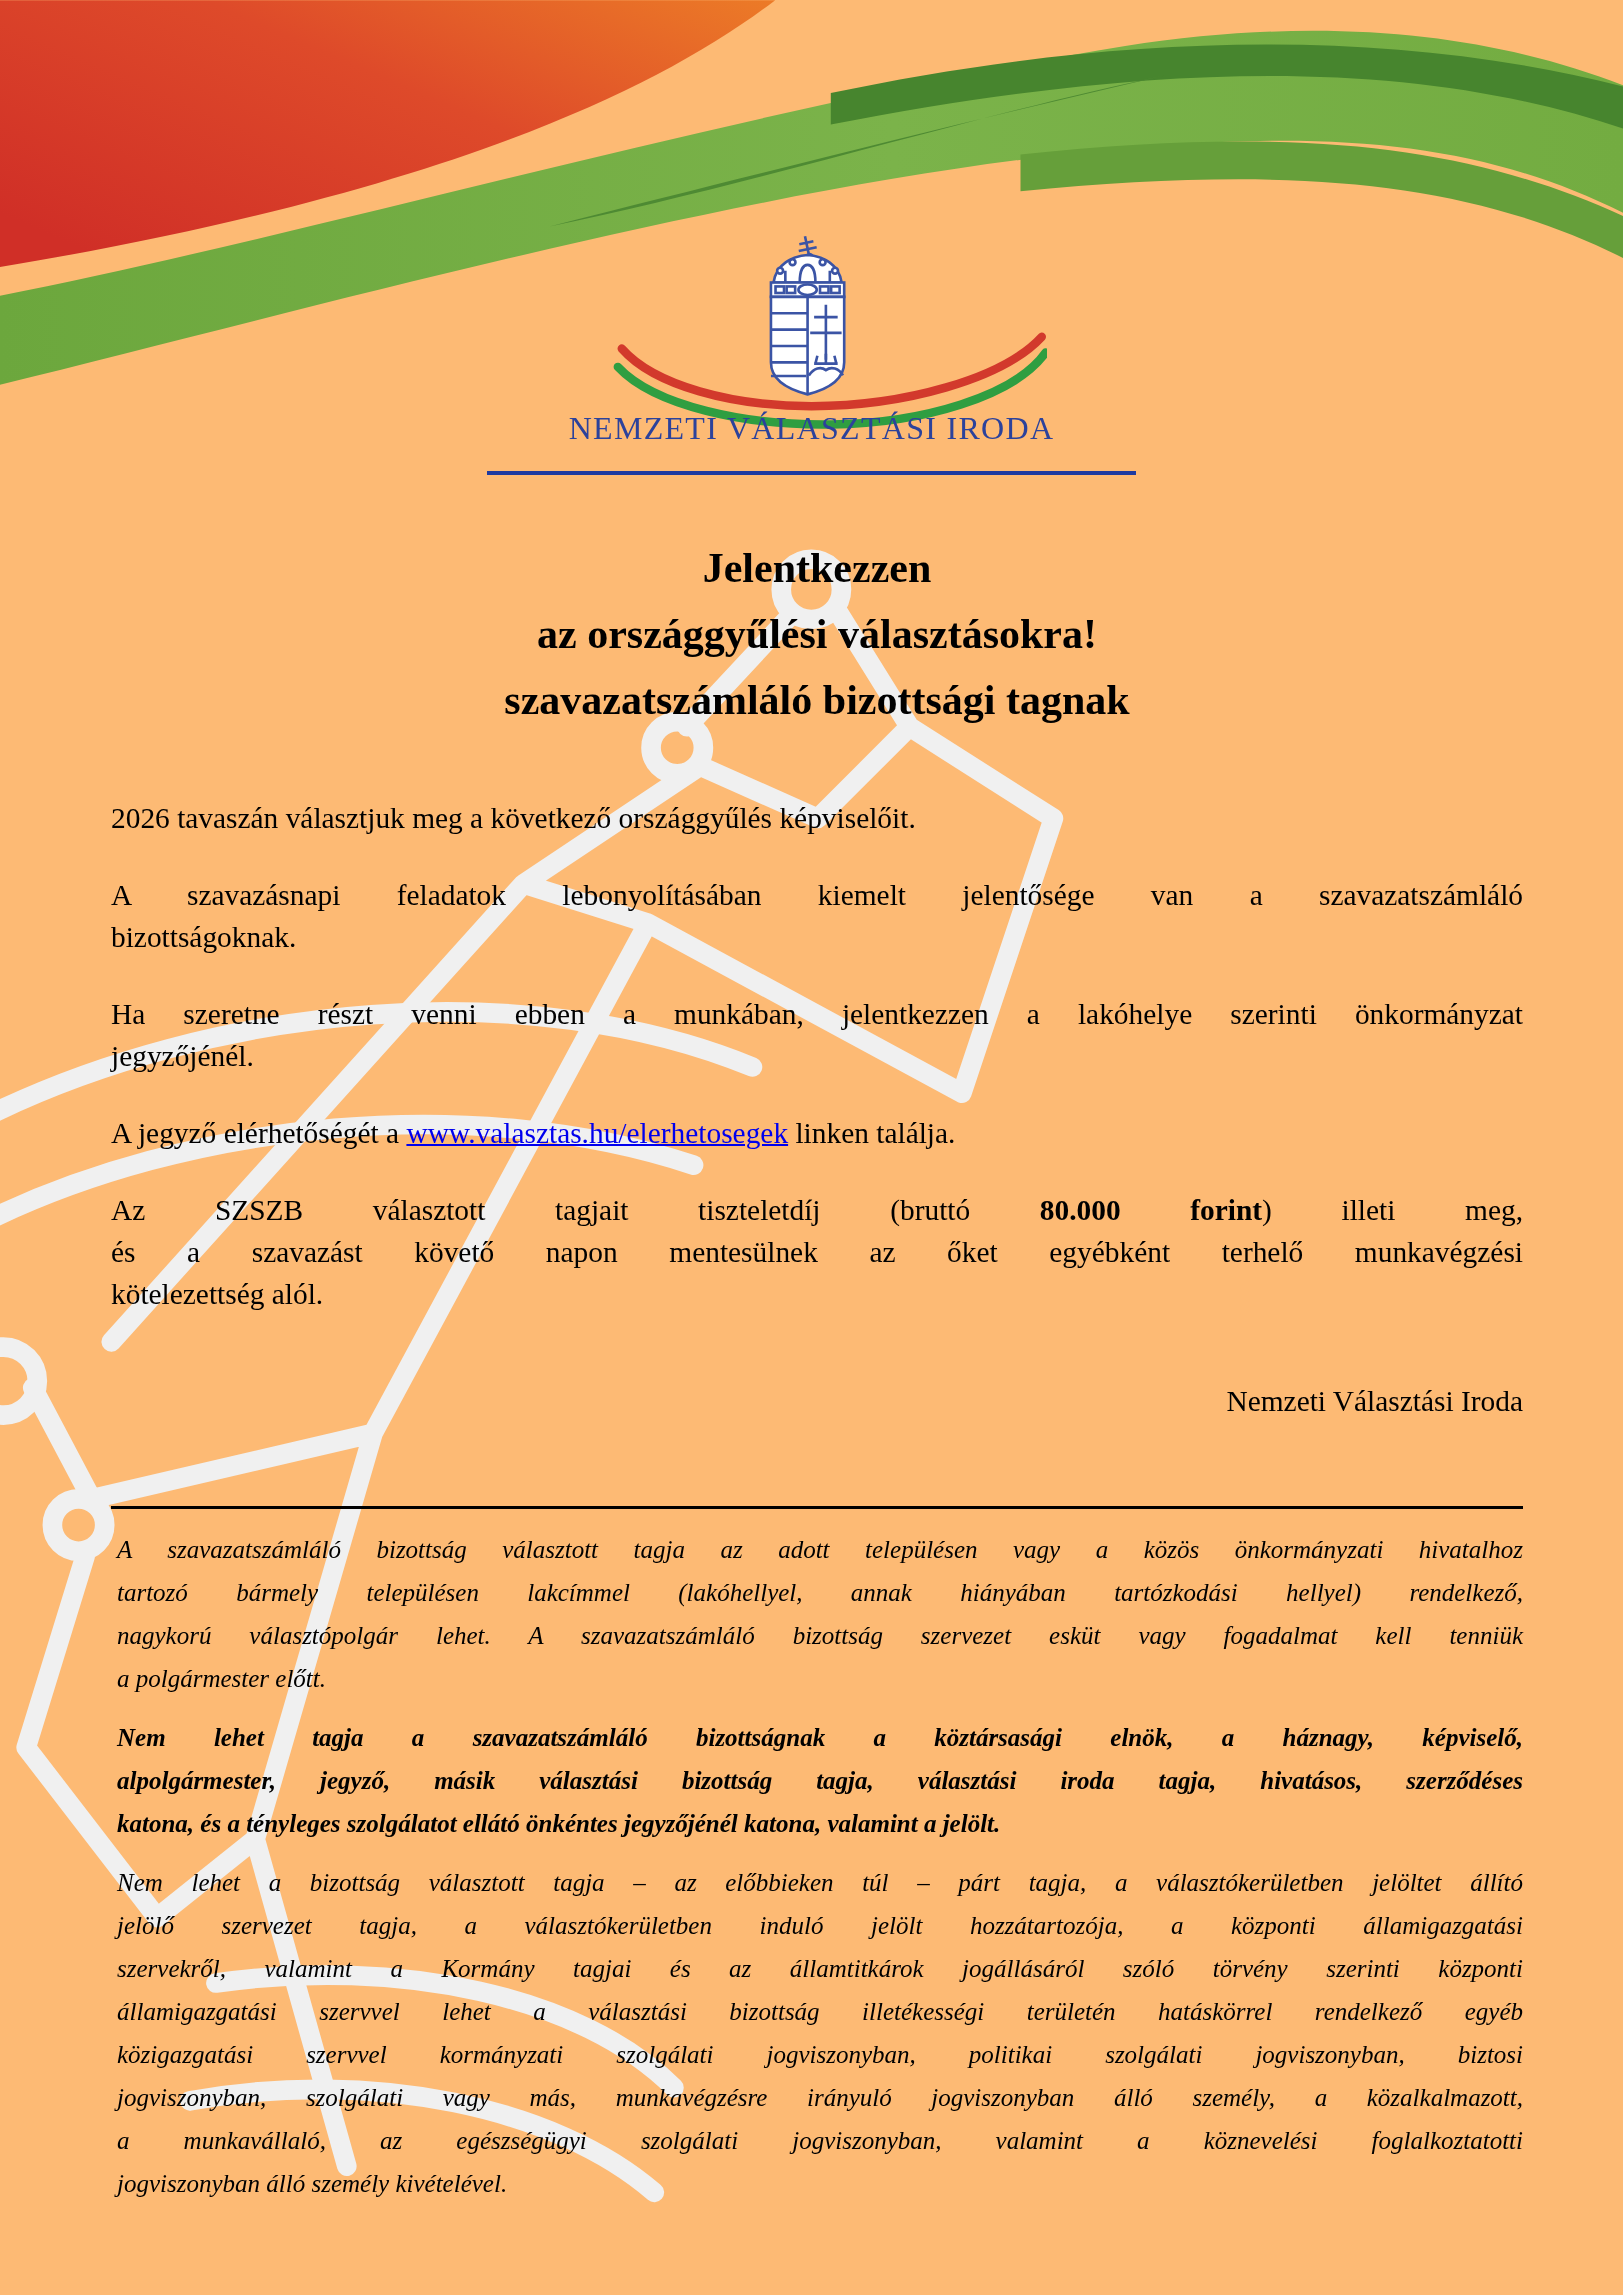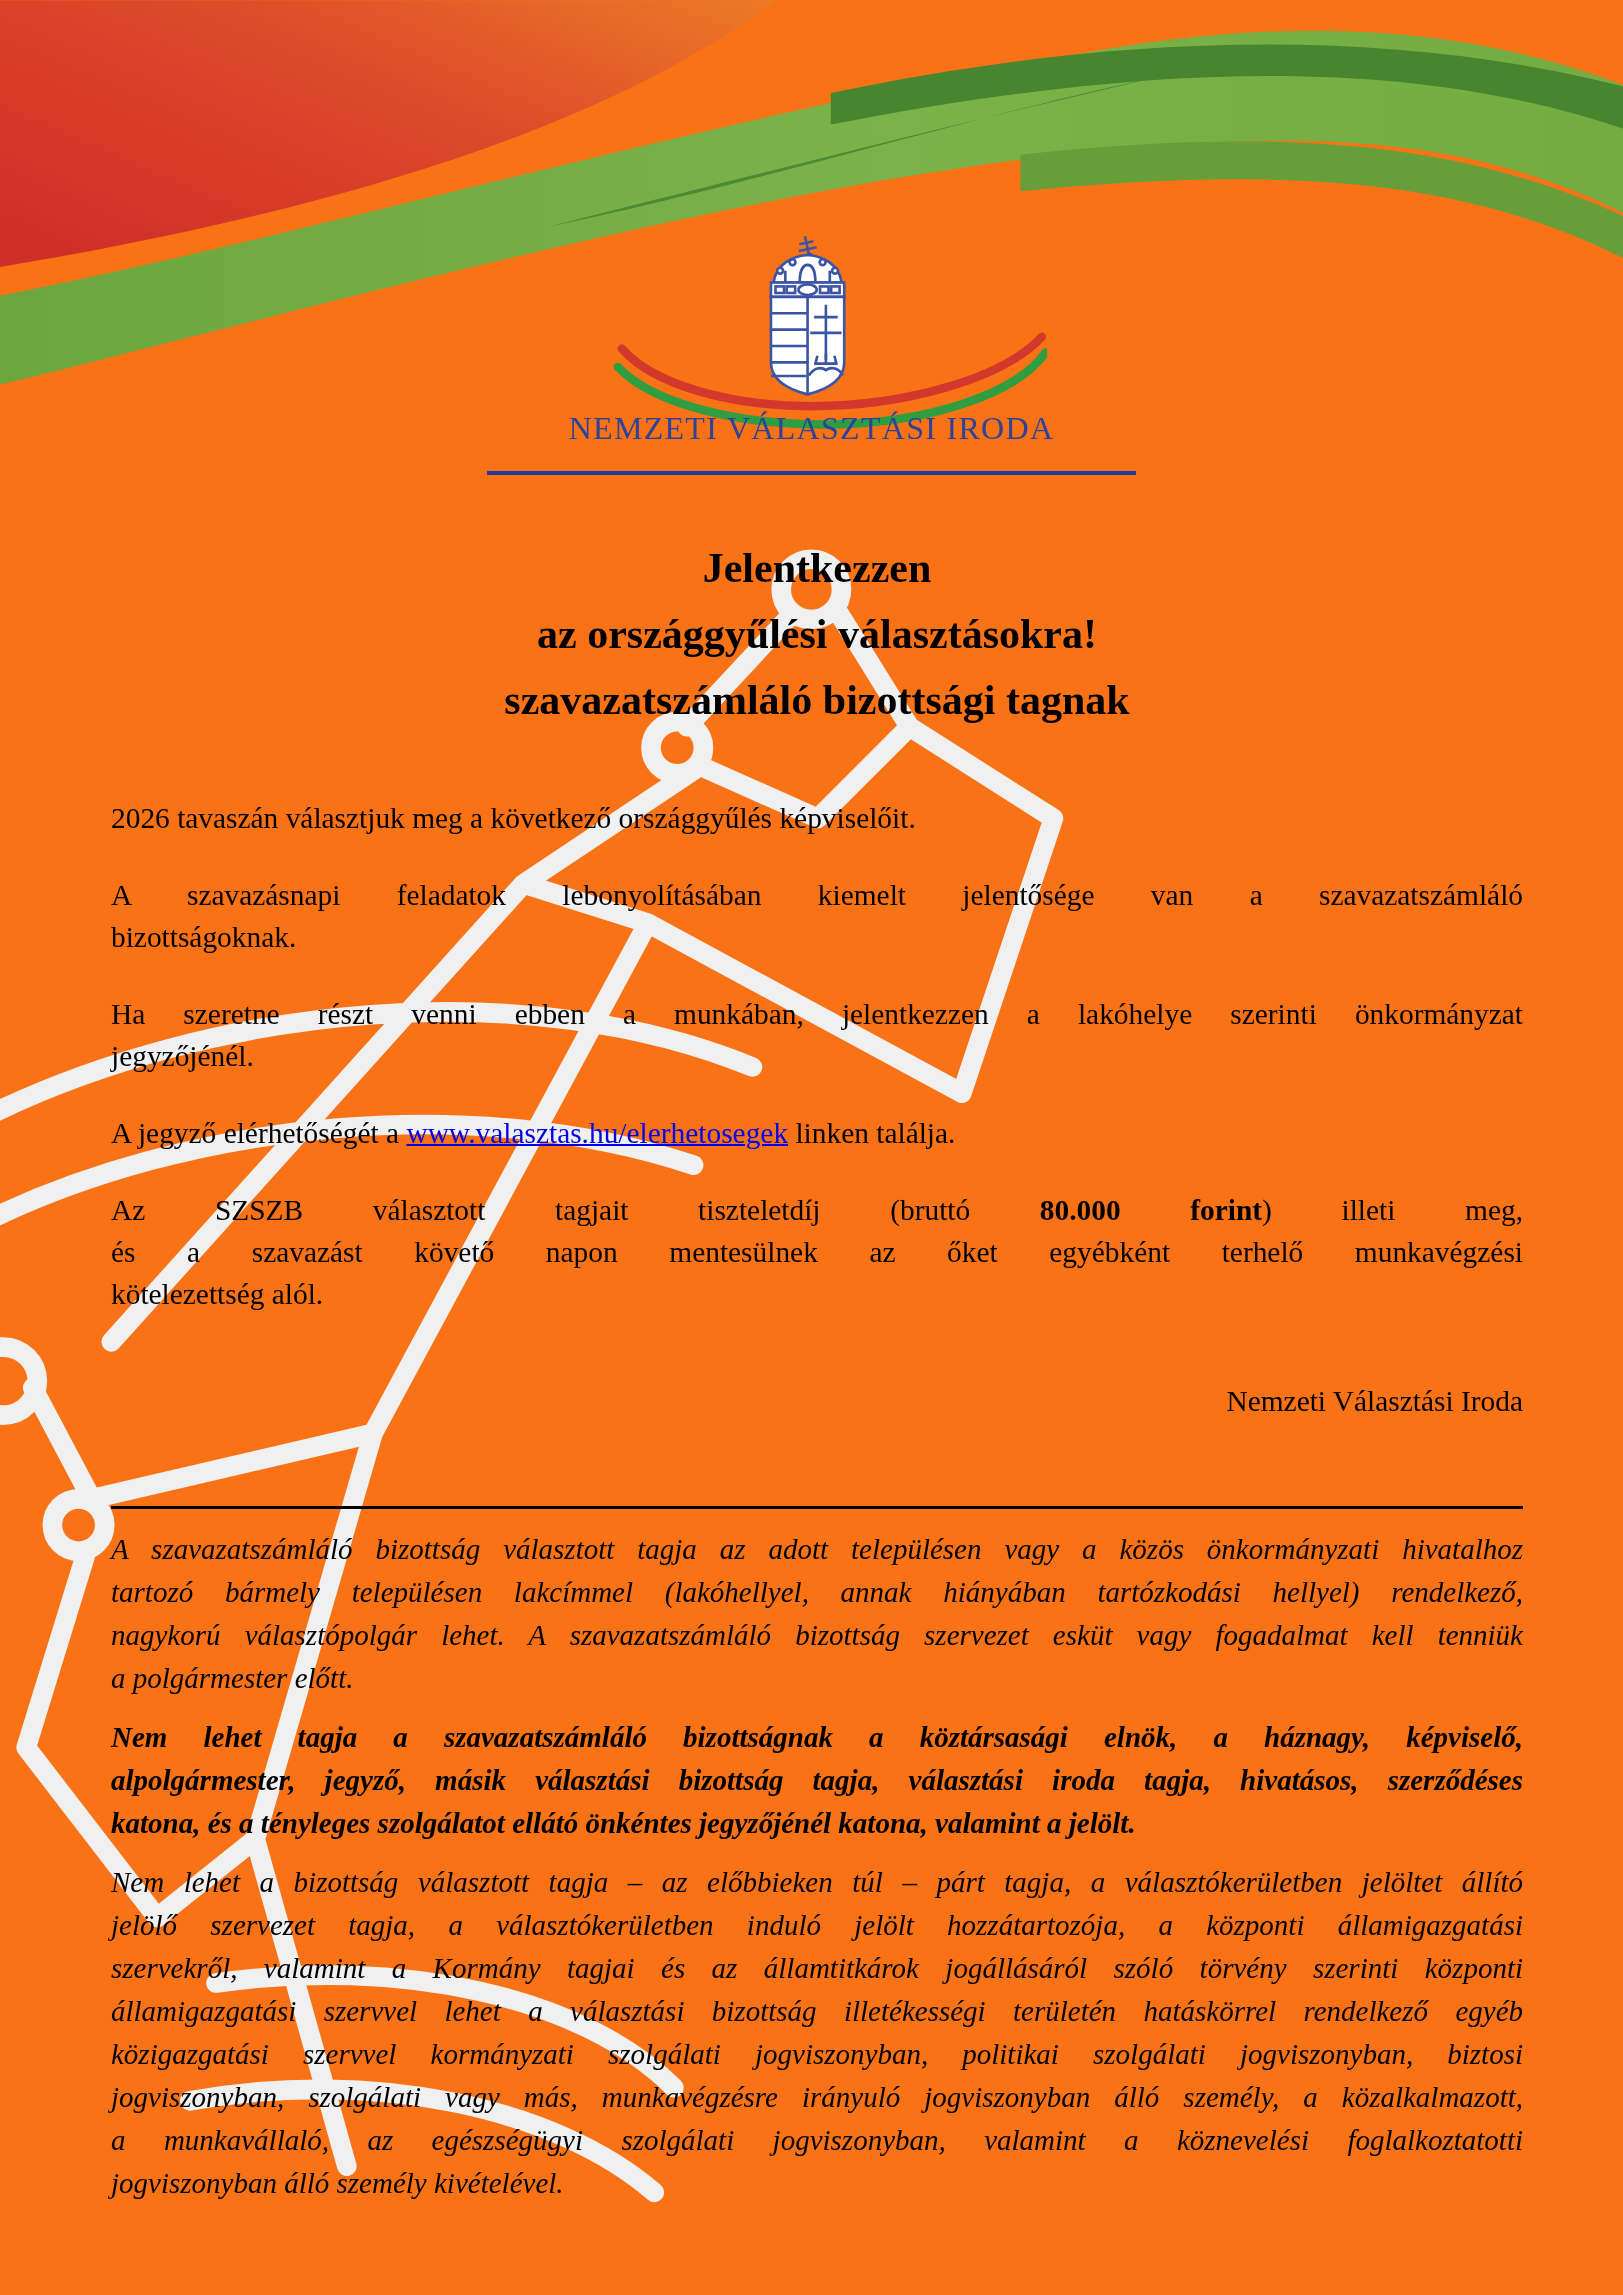--- a/index.html
+++ b/index.html
@@ -1,17 +1,17 @@
 <!DOCTYPE html>
 <html style="font-size:10.5px"><head>
 <meta charset="utf-8">
 <style>
   html,body { margin:0; padding:0; background:#888; }
   .page {
-    position:relative; width:1623px; height:2295px; background:#f97316;
+    position:relative; width:1623px; height:2295px; background:#fdba74;
     overflow:hidden; font-family:"Liberation Serif", serif; color:#000;
   }
   .waves { position:absolute; top:0; left:0; display:block; }
   .watermark { position:absolute; top:452px; left:-59px; display:block; pointer-events:none; }
 
   .logo { position:absolute; top:234px; left:50%; margin-left:-236px; display:block; }
   .org-name {
     position:absolute; top:410px; left:0; width:100%; text-align:center;
     font-size:32px; letter-spacing:1.3px; color:#2c429b; white-space:nowrap;
   }
@@ -29,21 +29,21 @@
 
   .para { font-size:29.4px; line-height:42px; margin:35px 0 0 0; }
   .para.first { margin-top:64px; }
   .jl { text-align:justify; text-align-last:justify; }
   .ll { text-align:left; }
   .link { color:#0000ee; text-decoration:underline; text-decoration-thickness:2px; cursor:pointer; }
   .signature { margin-top:65px; font-size:29.4px; line-height:42px; text-align:right; }
 
   .rule { margin:84px 0 0 0; height:2.6px; background:#000; border:none; }
 
-  .footnote { font-style:italic; font-size:29px; line-height:43px; }
+  .footnote { font-style:italic; font-size:25px; line-height:43px;margin-left:6px; }
   .footnote.fn1 { margin-top:19.6px; }
   .footnote.fn2 { margin-top:15.7px;font-weight:bold; }
   .footnote.fn3 { margin-top:15.7px; }
 </style>
 </head>
 <body>
 
 <div class="page">
 
   <svg class="watermark" width="1178" height="1832" viewBox="0 0 1800 2800" fill="none" stroke="#f0f0f0" stroke-width="30" stroke-linejoin="round" stroke-linecap="round">

